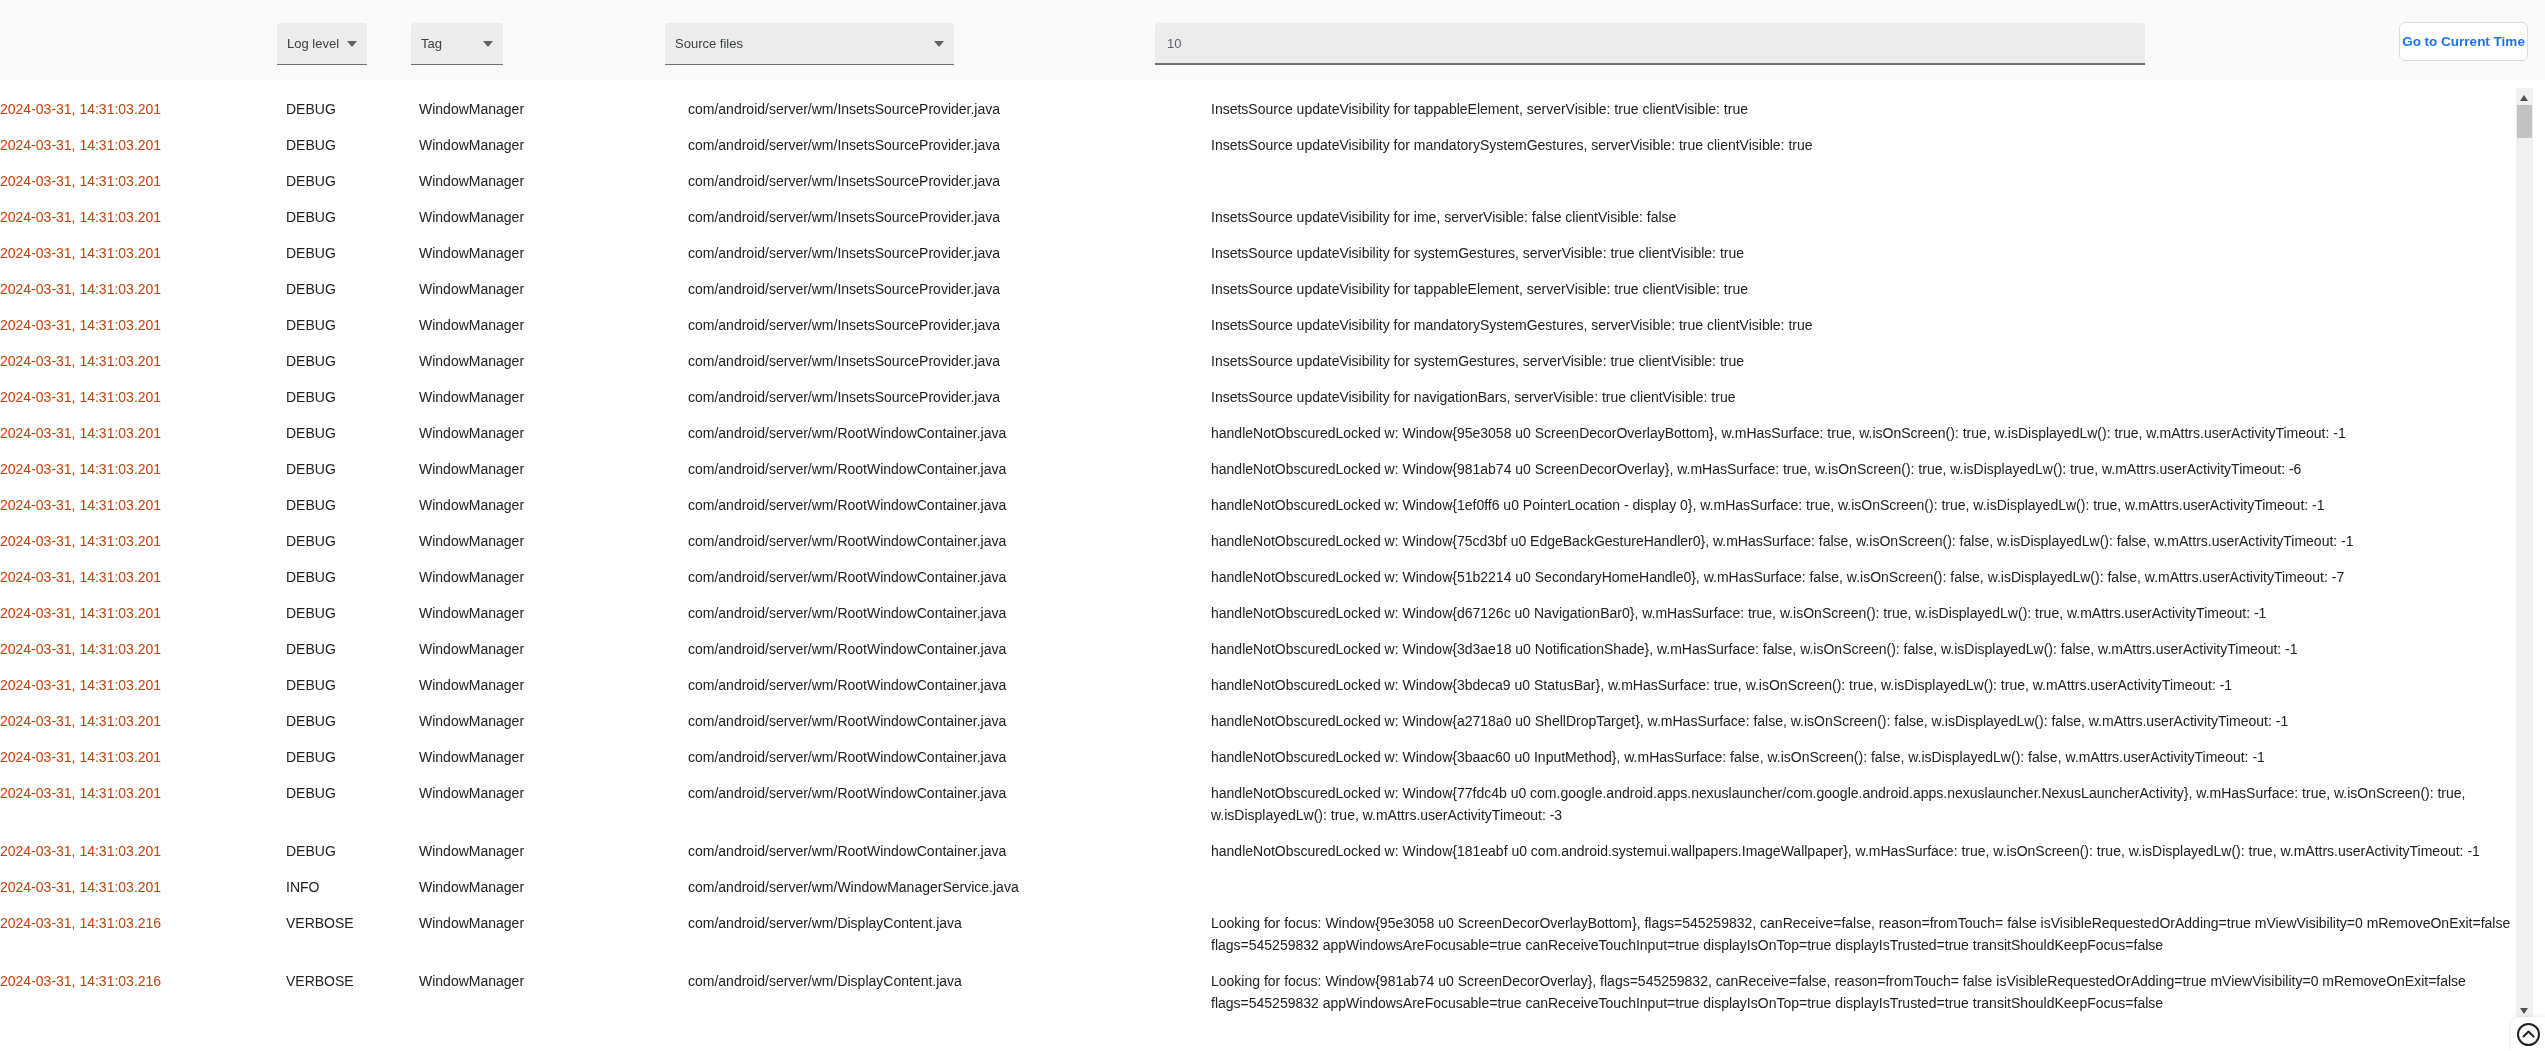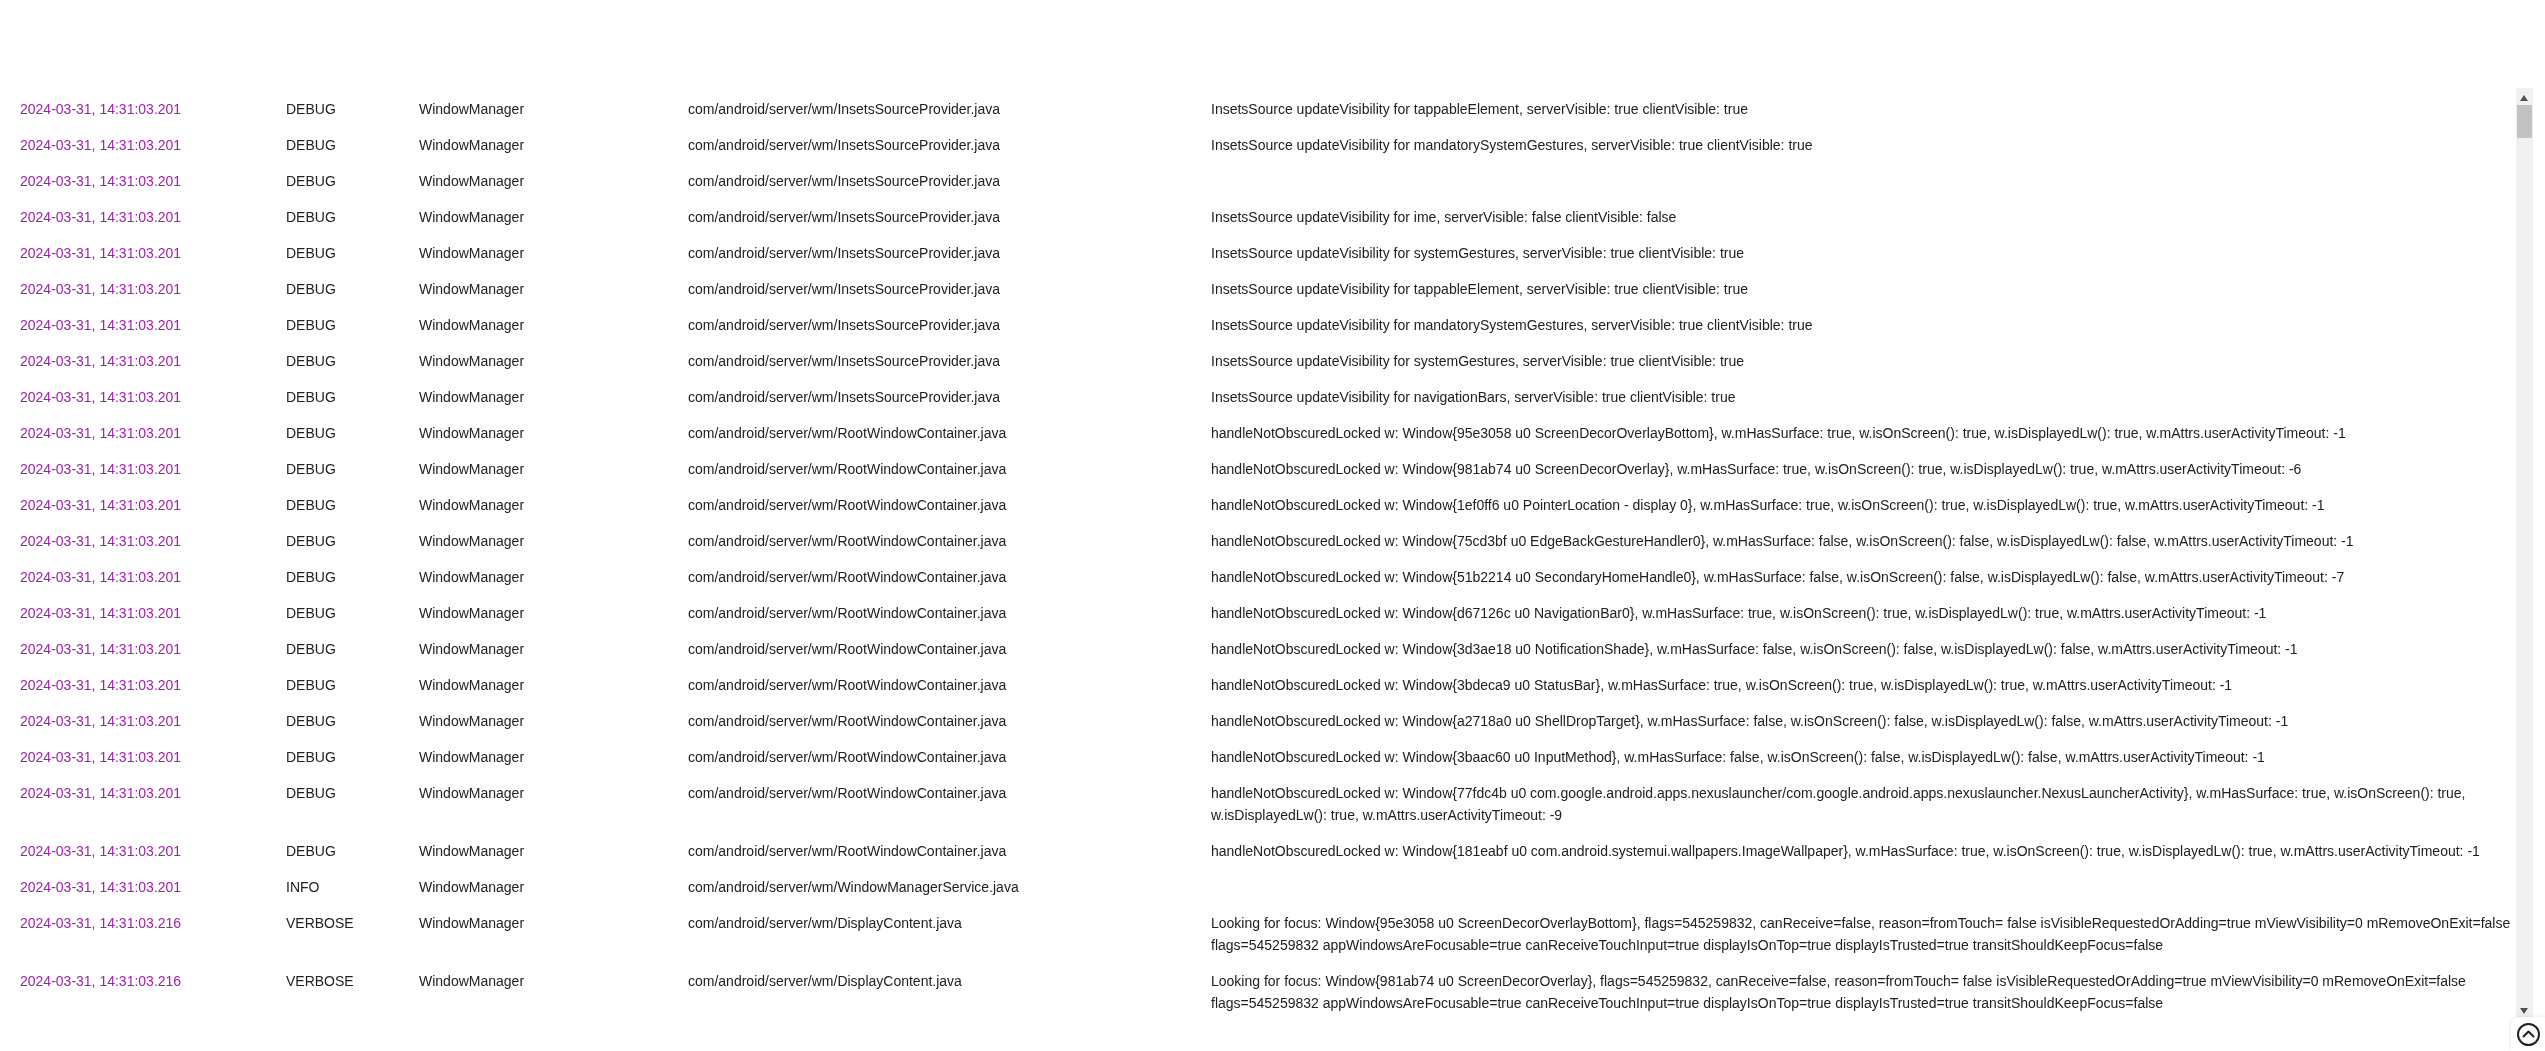--- a/index.html
+++ b/index.html
@@ -92,22 +92,21 @@
   }
   .log-row {
     display: grid;
     grid-template-columns: 286px 133px 269px 523px 1fr;
     padding: 7px 0;
     font-size: 14px;
     line-height: 22px;
   }
   .cell { white-space: nowrap; overflow: hidden; }
   .cell.ts {
-    padding-left: 20px;
-    color: #a21caf;
+    color: #c2410c;
     cursor: pointer;
   }
   .cell.msg {
     white-space: normal;
     word-break: break-word;
     padding-right: 14px;
   }
 
   
   .scrollbar-track {
@@ -154,20 +153,39 @@
     align-items: center;
     justify-content: center;
     cursor: pointer;
   }
 </style>
 </head>
 <body>
 
 <div class="app">
 
+  <div class="toolbar">
+    <div class="filter-select" id="f-loglevel">
+      <span class="label">Log level</span>
+      <span class="spacer"></span>
+      <span class="dropdown-arrow"></span>
+    </div>
+    <div class="filter-select" id="f-tag">
+      <span class="label">Tag</span>
+      <span class="spacer"></span>
+      <span class="dropdown-arrow"></span>
+    </div>
+    <div class="filter-select" id="f-sources">
+      <span class="label">Source files</span>
+      <span class="spacer"></span>
+      <span class="dropdown-arrow"></span>
+    </div>
+    <input class="text-filter" type="text" value="10" style="">
+    <button class="goto-btn">Go to Current Time</button>
+  </div>
 
   <div class="log-list">
     <div class="log-row">
       <div class="cell ts">2024-03-31, 14:31:03.201</div>
       <div class="cell level">DEBUG</div>
       <div class="cell tag">WindowManager</div>
       <div class="cell file">com/android/server/wm/InsetsSourceProvider.java</div>
       <div class="cell msg">InsetsSource updateVisibility for tappableElement, serverVisible: true clientVisible: true</div>
     </div>
 
@@ -312,21 +330,21 @@
       <div class="cell tag">WindowManager</div>
       <div class="cell file">com/android/server/wm/RootWindowContainer.java</div>
       <div class="cell msg">handleNotObscuredLocked w: Window{3baac60 u0 InputMethod}, w.mHasSurface: false, w.isOnScreen(): false, w.isDisplayedLw(): false, w.mAttrs.userActivityTimeout: -1</div>
     </div>
 
     <div class="log-row">
       <div class="cell ts">2024-03-31, 14:31:03.201</div>
       <div class="cell level">DEBUG</div>
       <div class="cell tag">WindowManager</div>
       <div class="cell file">com/android/server/wm/RootWindowContainer.java</div>
-      <div class="cell msg">handleNotObscuredLocked w: Window{77fdc4b u0 com.google.android.apps.nexuslauncher/com.google.android.apps.nexuslauncher.NexusLauncherActivity}, w.mHasSurface: true, w.isOnScreen(): true, w.isDisplayedLw(): true, w.mAttrs.userActivityTimeout: -9</div>
+      <div class="cell msg">handleNotObscuredLocked w: Window{77fdc4b u0 com.google.android.apps.nexuslauncher/com.google.android.apps.nexuslauncher.NexusLauncherActivity}, w.mHasSurface: true, w.isOnScreen(): true, w.isDisplayedLw(): true, w.mAttrs.userActivityTimeout: -3</div>
     </div>
 
     <div class="log-row">
       <div class="cell ts">2024-03-31, 14:31:03.201</div>
       <div class="cell level">DEBUG</div>
       <div class="cell tag">WindowManager</div>
       <div class="cell file">com/android/server/wm/RootWindowContainer.java</div>
       <div class="cell msg">handleNotObscuredLocked w: Window{181eabf u0 com.android.systemui.wallpapers.ImageWallpaper}, w.mHasSurface: true, w.isOnScreen(): true, w.isDisplayedLw(): true, w.mAttrs.userActivityTimeout: -1</div>
     </div>
 

